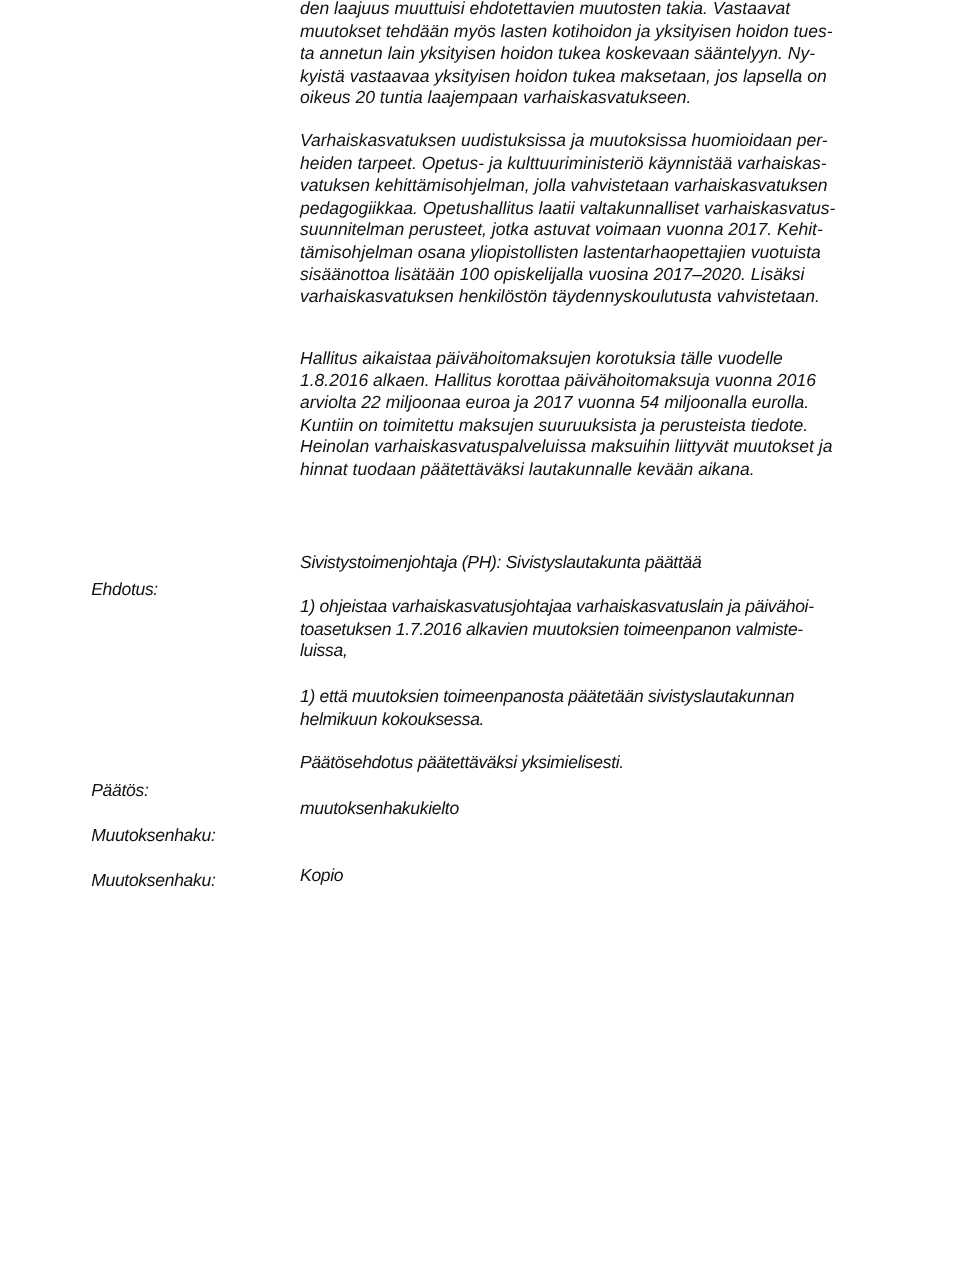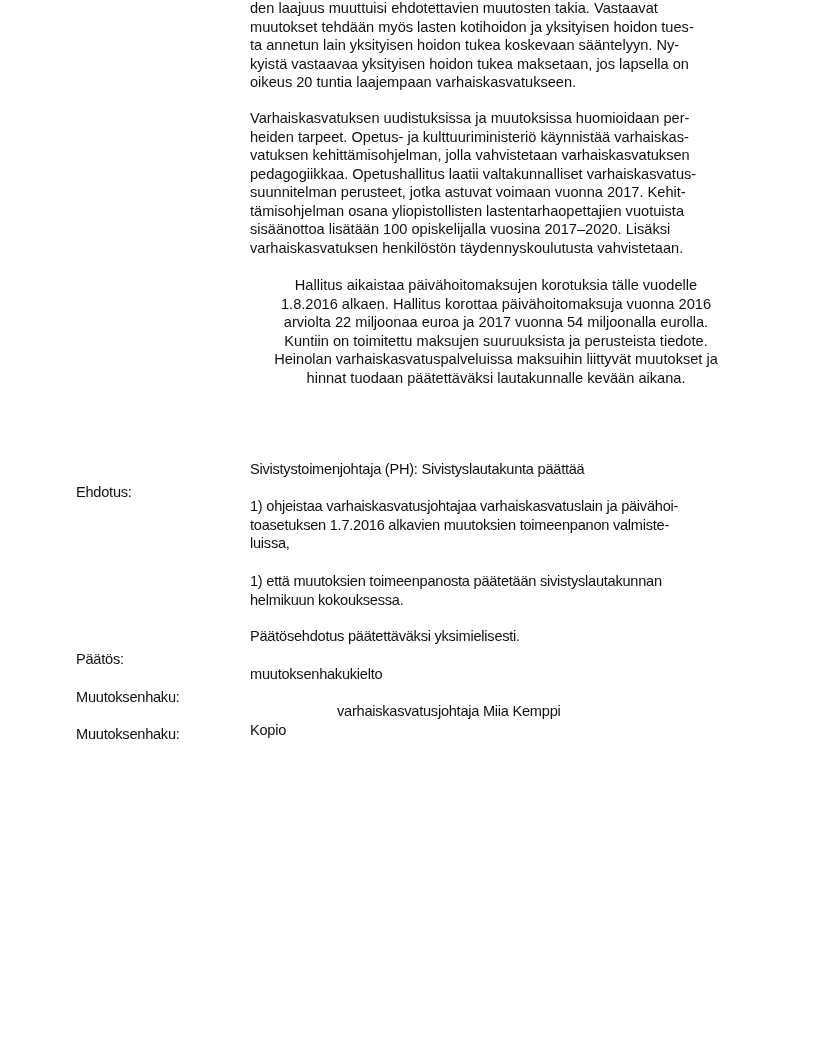--- a/index.html
+++ b/index.html
@@ -1,18 +1,18 @@
 <!DOCTYPE html>
 <html><head>
   <meta charset="utf-8">
   <style>
     html, body { margin: 0; padding: 0; background: #ffffff; }
     body { width: 816px; height: 1056px; position: relative; overflow: hidden;
            font-family: "Liberation Sans", sans-serif; color: #111111; }
-    .page { position: absolute; left: 0; top: 0; width: 816px; height: 1056px; }
+    .page { position: absolute; left: 0; top: 0; width: 816px; height: 1056px; font-style: italic; }
     .body-col { position: absolute; left: 250px; width: 492px; font-size: 14.6px; line-height: 18.5px; }
     .para { margin: 0; white-space: pre-line; }
     .row { position: absolute; left: 0; width: 816px; font-size: 14.6px; line-height: 18.5px; }
     .row .label { position: absolute; left: 76px; top: 0; margin-top: 23px; }
     .row .value { position: absolute; left: 250px; top: 0; width: 492px; white-space: pre-line; }
     .condensed { letter-spacing: -0.25px; }
     .kopio-recipient { position: absolute; left: 87px; top: 0; white-space: nowrap; }
   </style>
 </head>
 <body>
@@ -31,21 +31,21 @@
     <p class="para">Varhaiskasvatuksen uudistuksissa ja muutoksissa huomioidaan per-
 heiden tarpeet. Opetus- ja kulttuuriministeriö käynnistää varhaiskas-
 vatuksen kehittämisohjelman, jolla vahvistetaan varhaiskasvatuksen
 pedagogiikkaa. Opetushallitus laatii valtakunnalliset varhaiskasvatus-
 suunnitelman perusteet, jotka astuvat voimaan vuonna 2017. Kehit-
 tämisohjelman osana yliopistollisten lastentarhaopettajien vuotuista
 sisäänottoa lisätään 100 opiskelijalla vuosina 2017–2020. Lisäksi
 varhaiskasvatuksen henkilöstön täydennyskoulutusta vahvistetaan.</p>
   </div>
 
-  <div class="body-col" style="top:276px;text-align:center;">
+  <div class="body-col" style="top:290px;">
     <p class="para">Hallitus aikaistaa päivähoitomaksujen korotuksia tälle vuodelle
 1.8.2016 alkaen. Hallitus korottaa päivähoitomaksuja vuonna 2016
 arviolta 22 miljoonaa euroa ja 2017 vuonna 54 miljoonalla eurolla.
 Kuntiin on toimitettu maksujen suuruuksista ja perusteista tiedote.
 Heinolan varhaiskasvatuspalveluissa maksuihin liittyvät muutokset ja
 hinnat tuodaan päätettäväksi lautakunnalle kevään aikana.</p>
   </div>
 
 
   <div class="row condensed" style="top:460px;">
@@ -71,17 +71,16 @@
 
   <div class="row condensed" style="top:665px;">
     <span class="label">Muutoksenhaku:</span>
     <span class="value">muutoksenhakukielto</span>
   </div>
 
   <div class="row condensed" style="top:702px;">
     <span class="label">Muutoksenhaku:</span>
     <span class="value">
       <span>Kopio</span>
-      <span class="kopio-recipient">varhaiskasvatusjohtaja Miia Kemppi</span>
     </span>
   </div>
 
 </div>
 
 </body></html>

